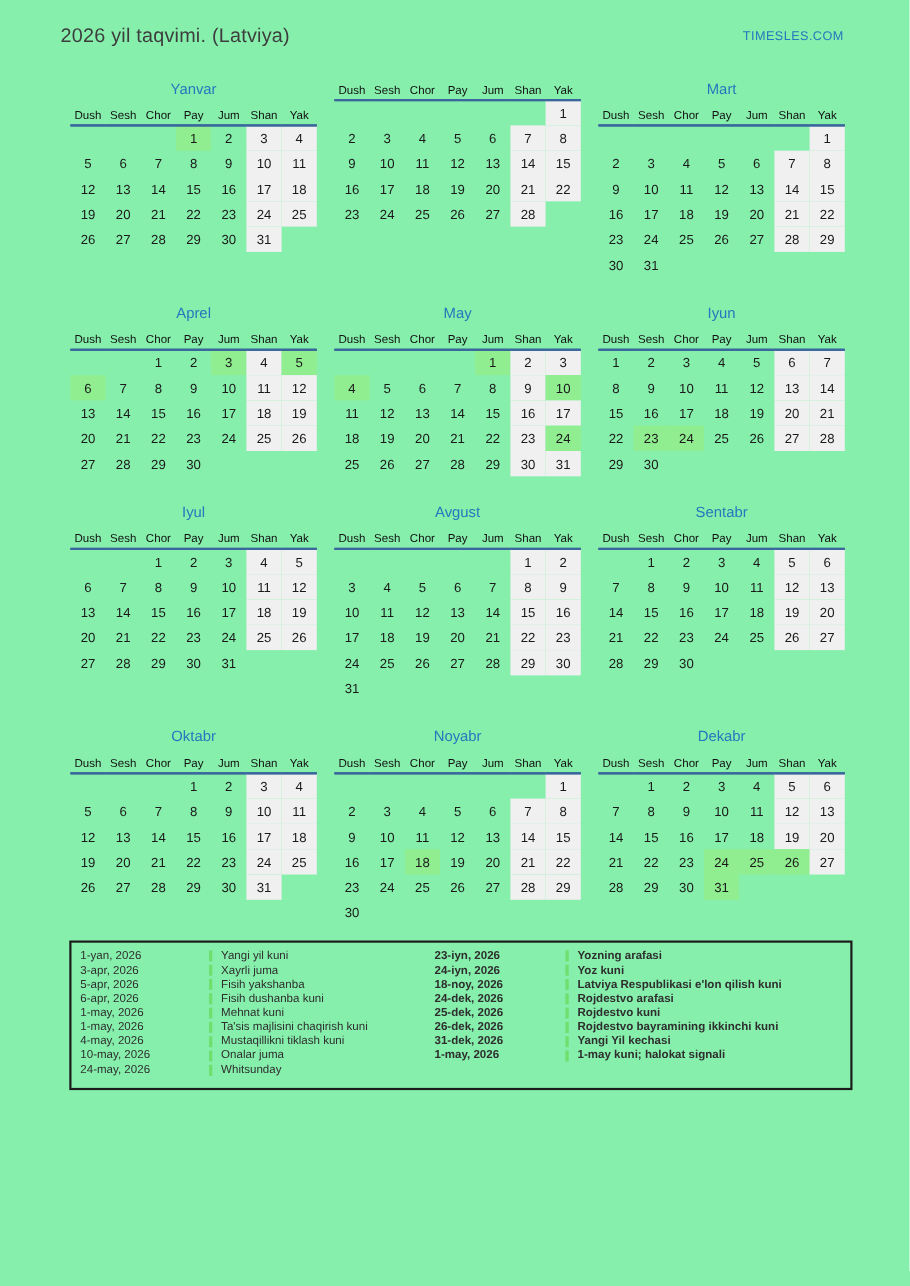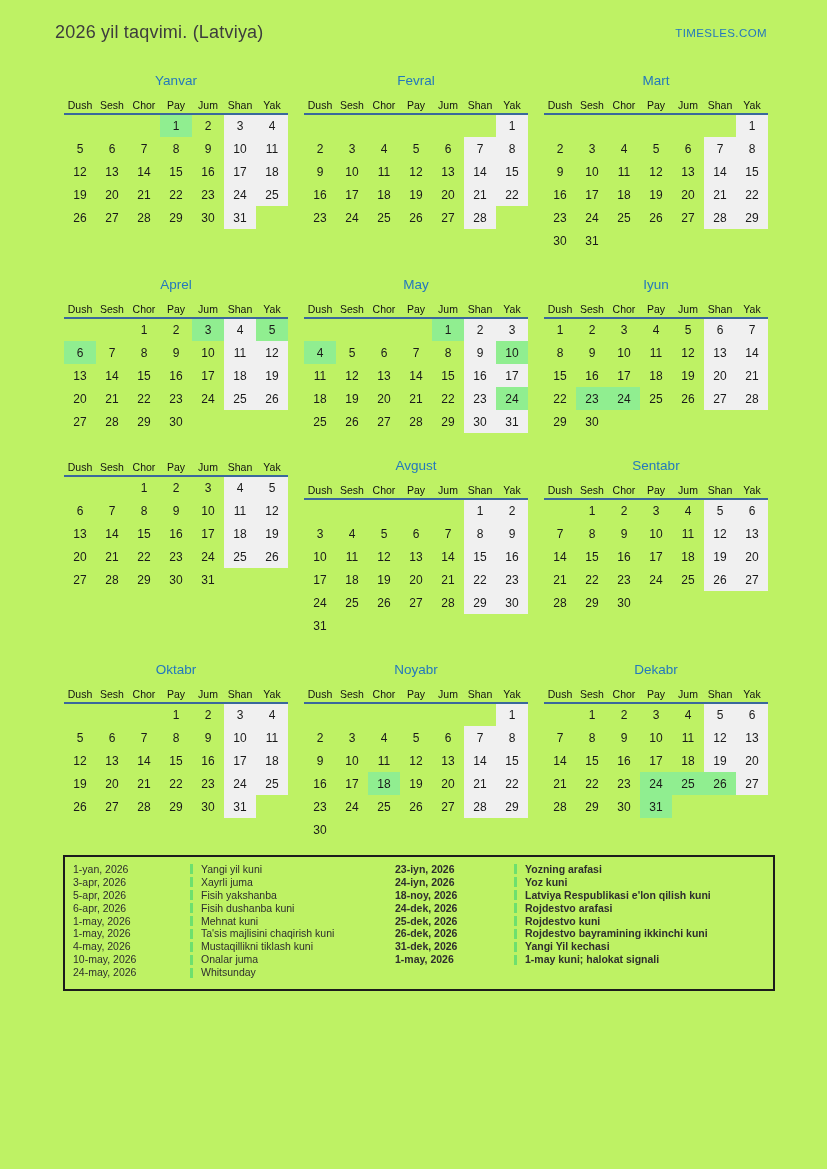--- a/index.html
+++ b/index.html
@@ -5,21 +5,21 @@
   :root{
     --accent:#2478bd;
     --rule:#3a689c;
     --holiday:#90ee90;
     --wkend:#f0f0f0;
     --tick:#6ee06e;
   }
   *{box-sizing:border-box;}
   html,body{margin:0;padding:0;background:#ffffff;}
   body{font-family:"Liberation Sans", sans-serif; color:#1c1c1c; width:827px;}
-  .page{position:relative;width:827px;height:1169px;overflow:hidden;background:#bef264;}
+  .page{position:relative;width:827px;height:1169px;overflow:hidden;background:#86efac;}
   .header{display:flex;justify-content:space-between;align-items:flex-start;padding:22px 60px 0 55px;}
   .title{font-size:18px;color:#3d3d3d;letter-spacing:.2px;}
   .site-link{font-size:11.5px;color:var(--accent);letter-spacing:.4px;text-decoration:none;margin-top:5px;cursor:pointer;}
   .months{margin:30px 0 0 64px;width:704px;display:grid;grid-template-columns:repeat(3,224px);column-gap:16px;row-gap:25px;align-items:start;}
   .month{width:224px;}
   .month-title{text-align:center;font-size:13.5px;color:var(--accent);height:21px;margin-bottom:2px;}
   .month table{border-collapse:collapse;width:224px;table-layout:fixed;}
   .month thead th{font-size:10.5px;font-weight:normal;color:#111;height:18px;padding:0;border-bottom:2px solid var(--rule);}
   .month td{width:32px;height:23px;text-align:center;font-size:12px;color:#1a1a1a;padding:0;}
   .month td.wk{background:var(--wkend);}
@@ -103,21 +103,20 @@
               <td>28</td>
               <td>29</td>
               <td>30</td>
               <td class="wk">31</td>
               <td></td>
             </tr>
           </tbody>
         </table>
       </div>
       <div class="month">
-        <div class="month-title">Fevral</div>
         <table>
           <thead>
             <tr>
               <th>Dush</th>
               <th>Sesh</th>
               <th>Chor</th>
               <th>Pay</th>
               <th>Jum</th>
               <th>Shan</th>
               <th>Yak</th>
@@ -427,20 +426,21 @@
               <td></td>
               <td></td>
               <td></td>
               <td></td>
               <td></td>
             </tr>
           </tbody>
         </table>
       </div>
       <div class="month">
+        <div class="month-title">Iyul</div>
         <table>
           <thead>
             <tr>
               <th>Dush</th>
               <th>Sesh</th>
               <th>Chor</th>
               <th>Pay</th>
               <th>Jum</th>
               <th>Shan</th>
               <th>Yak</th>

